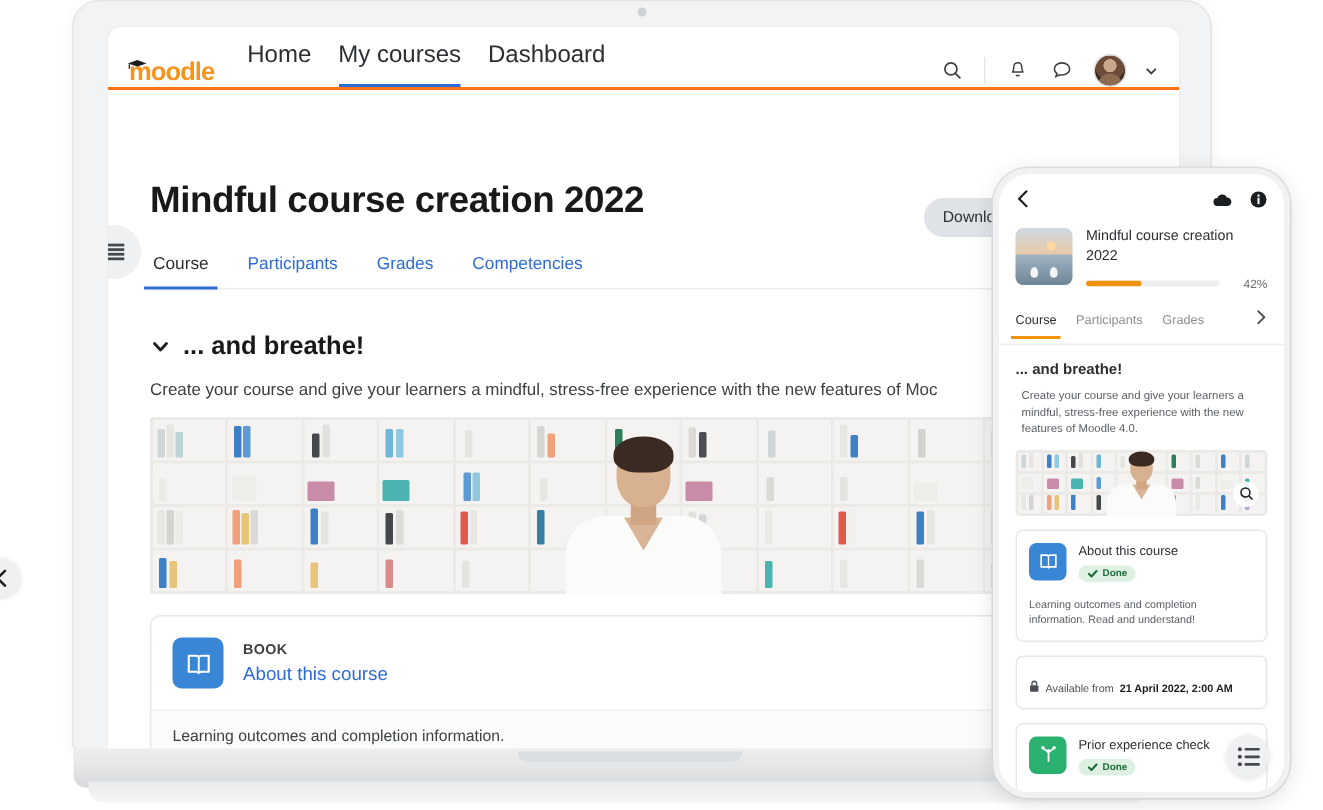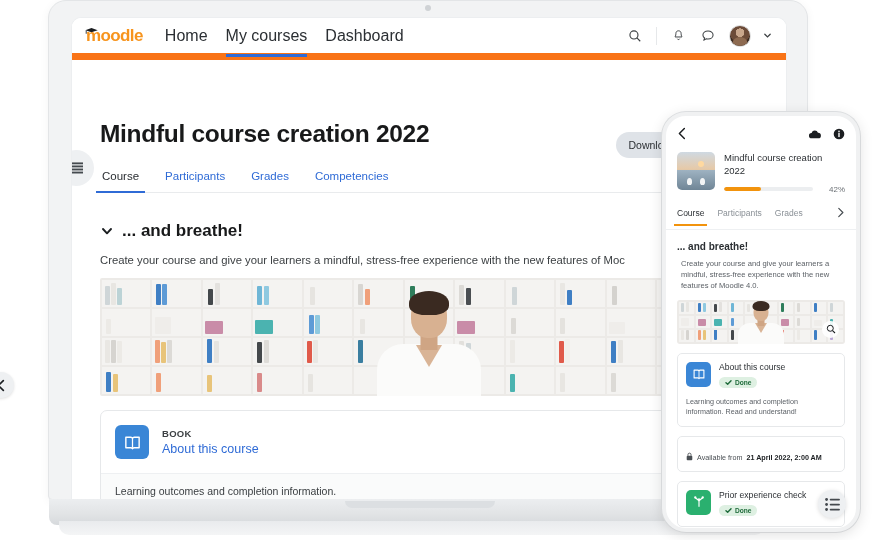--- a/index.html
+++ b/index.html
@@ -47,22 +47,22 @@
   .laptop-foot {
     position: absolute; left: 10px; top: 520px;
     width: 706px; height: 14px;
     background: linear-gradient(180deg,#e9ebed 0%,#f4f5f6 100%);
     border-radius: 0 0 10px 10px;
     filter: blur(.3px);
   }
 
   
   .mnav {
-    position: relative; height: 42px; display:flex; align-items:center;
-    padding: 0 14px; border-bottom: 7px solid #f97316; background:#fff;
+    position: relative; height: 42px; display:flex; align-items:flex-end;
+    padding: 0 14px; border-bottom: 2px solid #f97316; background:#fff;
   }
   .logo { display:flex; align-items:center; gap:2px; margin-right:22px; position:relative;}
   .logo-text {
     font-size: 17px; font-weight: 700; color:#f7941d; letter-spacing:-.6px;
   }
   .logo-cap {
     position:absolute; left:-1px; top:2px; width:13px; height:7px;
   }
   .mnav-links { display:flex; align-items:center; gap:18px; height:42px; }
   .mnav-link {

